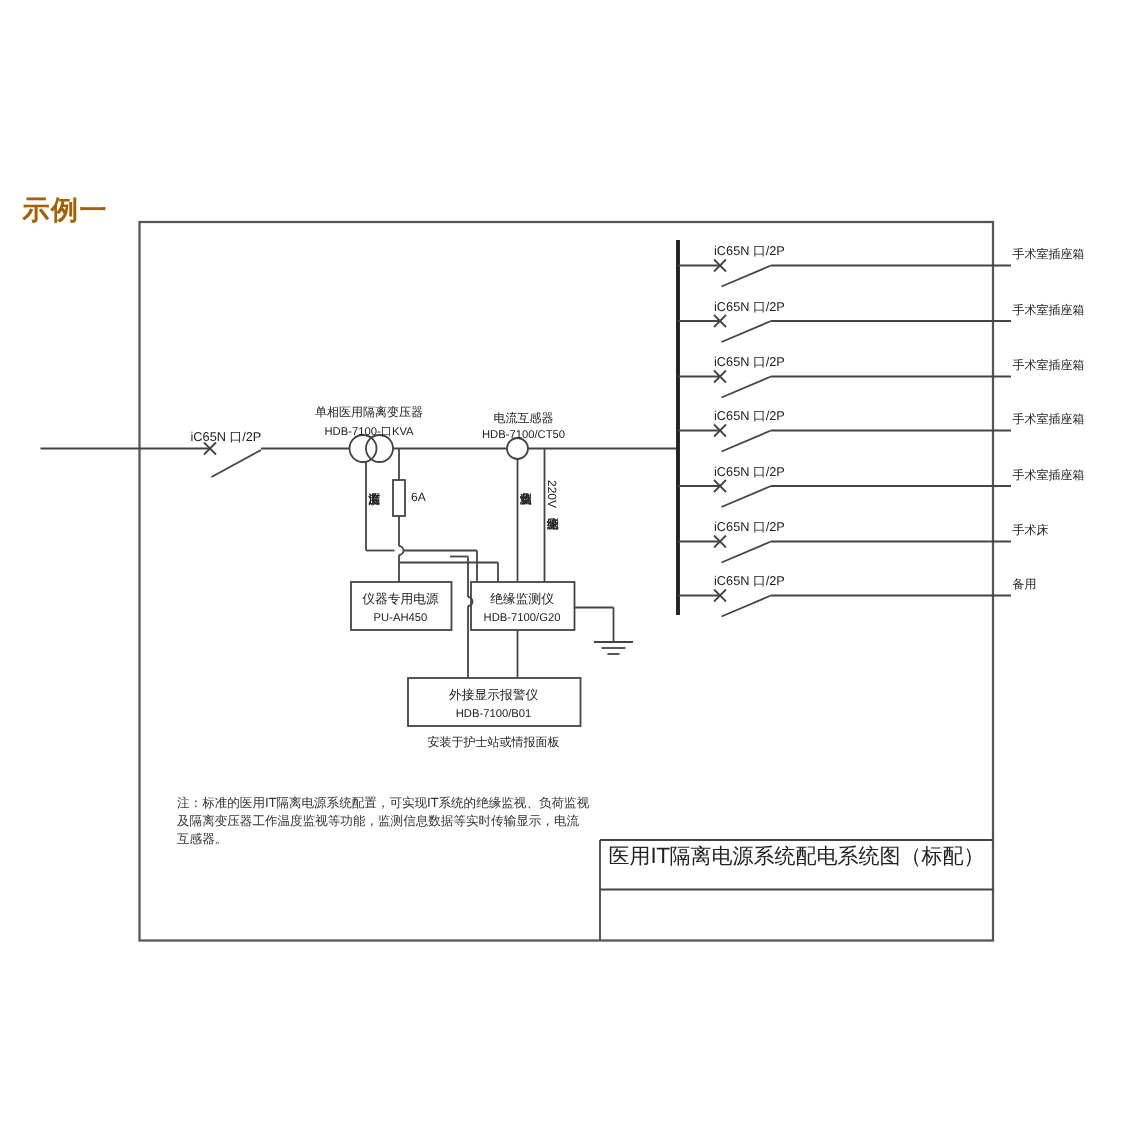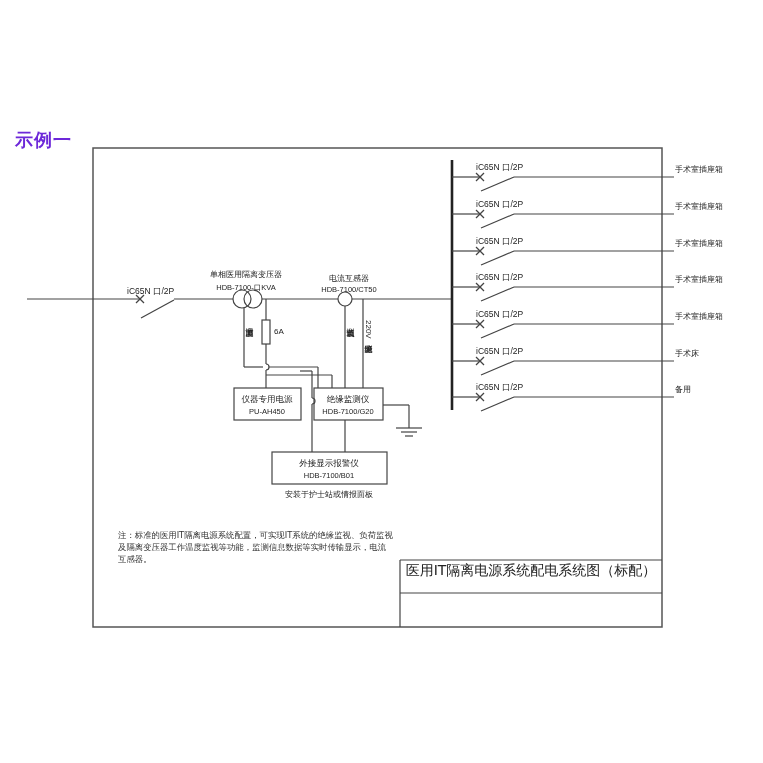--- a/index.html
+++ b/index.html
@@ -1,17 +1,17 @@
 <!DOCTYPE html>
 <html><head>
 <meta charset="utf-8">
 <style>
   html,body{margin:0;padding:0;background:#ffffff;}
   body{width:763px;height:763px;position:relative;overflow:hidden;font-family:"DejaVu Sans","Liberation Sans",sans-serif;color:#222;}
-  .page-title{position:absolute;left:15px;top:128px;font-size:18px;font-weight:bold;color:#6d28d9;letter-spacing:1px;}
+  .page-title{position:absolute;left:15px;top:128px;font-size:18px;font-weight:bold;color:#a16207;letter-spacing:1px;}
   svg{position:absolute;left:0;top:0;}
   .lbl{font-family:"Liberation Sans","DejaVu Sans",sans-serif;fill:#222;}
   .note{position:absolute;left:118px;top:529px;width:275px;font-size:8.4px;line-height:12px;color:#333;}
   .tb-title{position:absolute;left:400px;top:560px;width:262px;height:22px;display:flex;align-items:center;justify-content:center;font-size:14px;color:#222;}
 </style>
 </head>
 <body>
 
 <div class="page-title">示例一</div>
 

